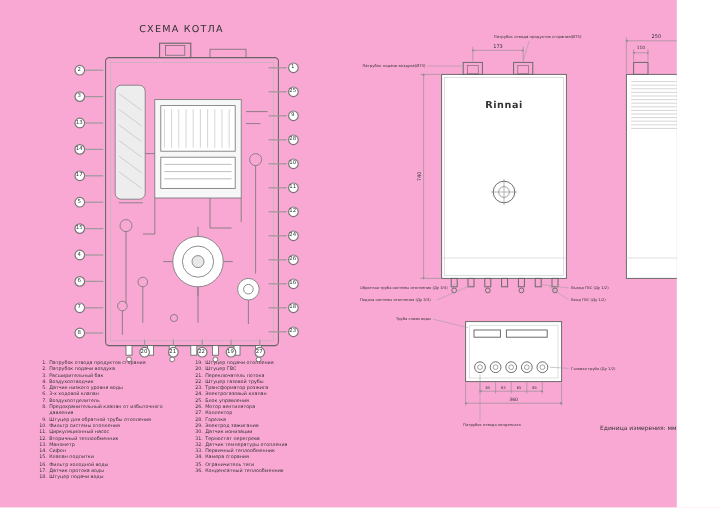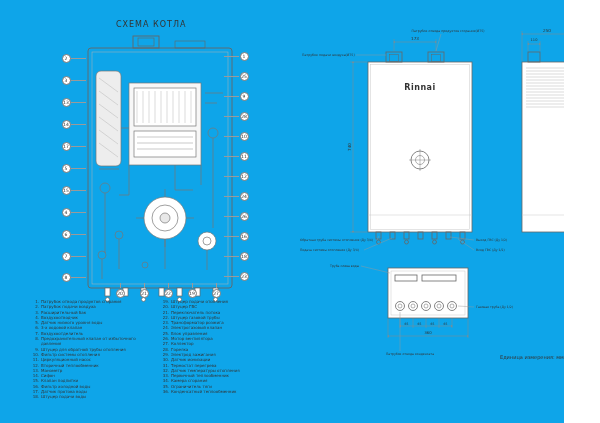--- a/index.html
+++ b/index.html
@@ -1,16 +1,16 @@
 <!DOCTYPE html>
 <html><head>
 <meta charset="utf-8">
 <style>
   html,body{margin:0;padding:0;background:#fff;}
-  .page{position:relative;width:564px;height:423px;background:#0ea5e9;overflow:hidden;
+  .page{position:relative;width:564px;height:423px;background:#f9a8d4;overflow:hidden;
         font-family:"DejaVu Sans",sans-serif;color:#444;}
   .title{position:absolute;left:116px;top:20px;font-size:8px;letter-spacing:1px;color:#333;}
   .callout-layer{position:absolute;left:0;top:0;width:600px;height:423px;}
   .callout{position:absolute;width:9px;height:9px;border:0.6px solid #777;border-radius:50%;
            background:#fff;font-size:4.5px;line-height:8px;text-align:center;color:#333;
            box-sizing:border-box;}
   .leader{position:absolute;background:#9a9a9a;}
   .legend{position:absolute;top:299px;left:30px;display:flex;gap:12px;}
   .legend-col{width:118px;display:flex;flex-direction:column;}
   .legend-row{display:flex;font-size:4px;line-height:5.3px;color:#333;}

